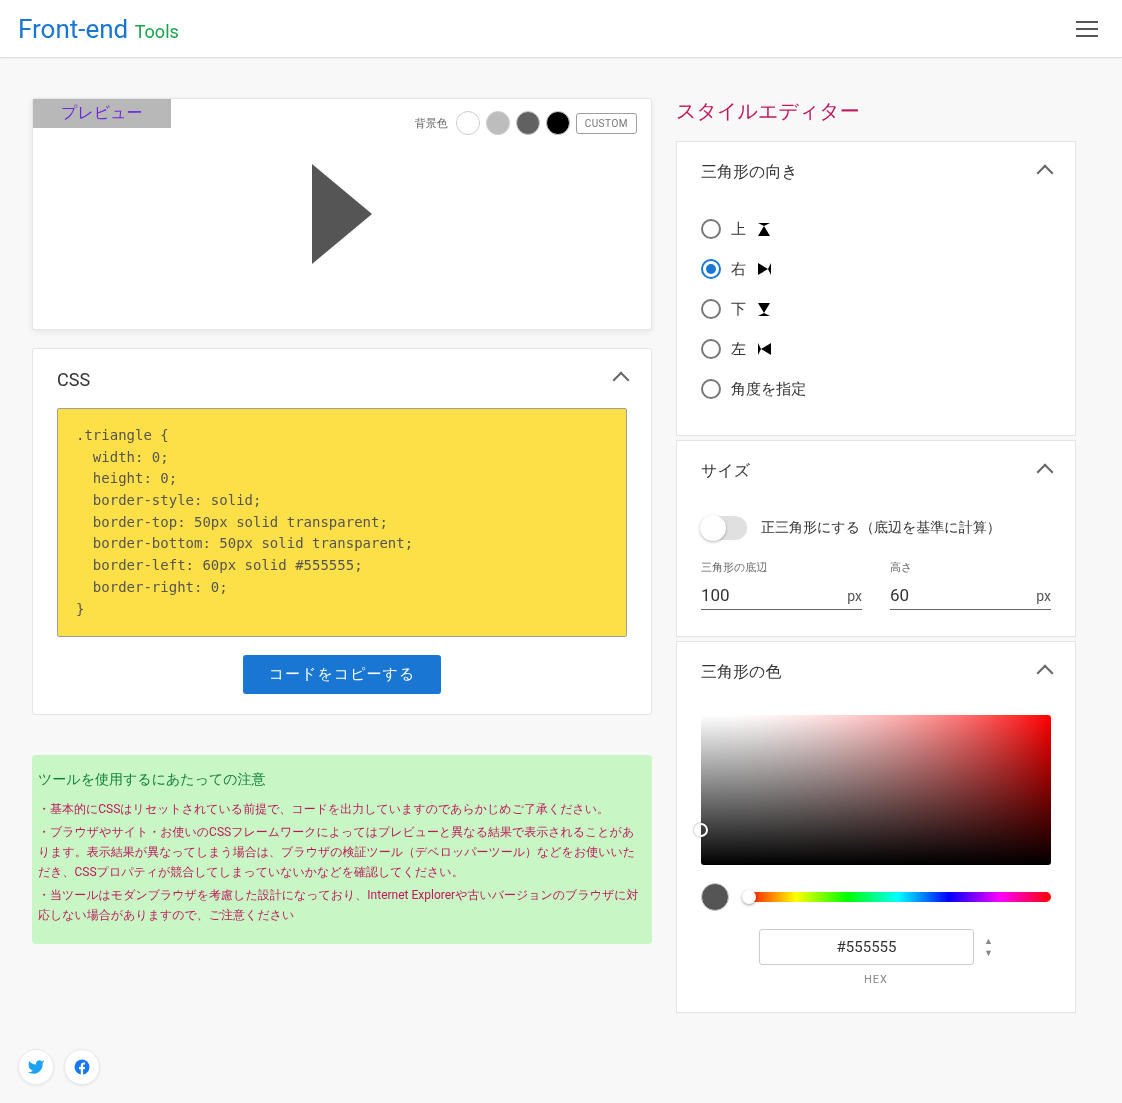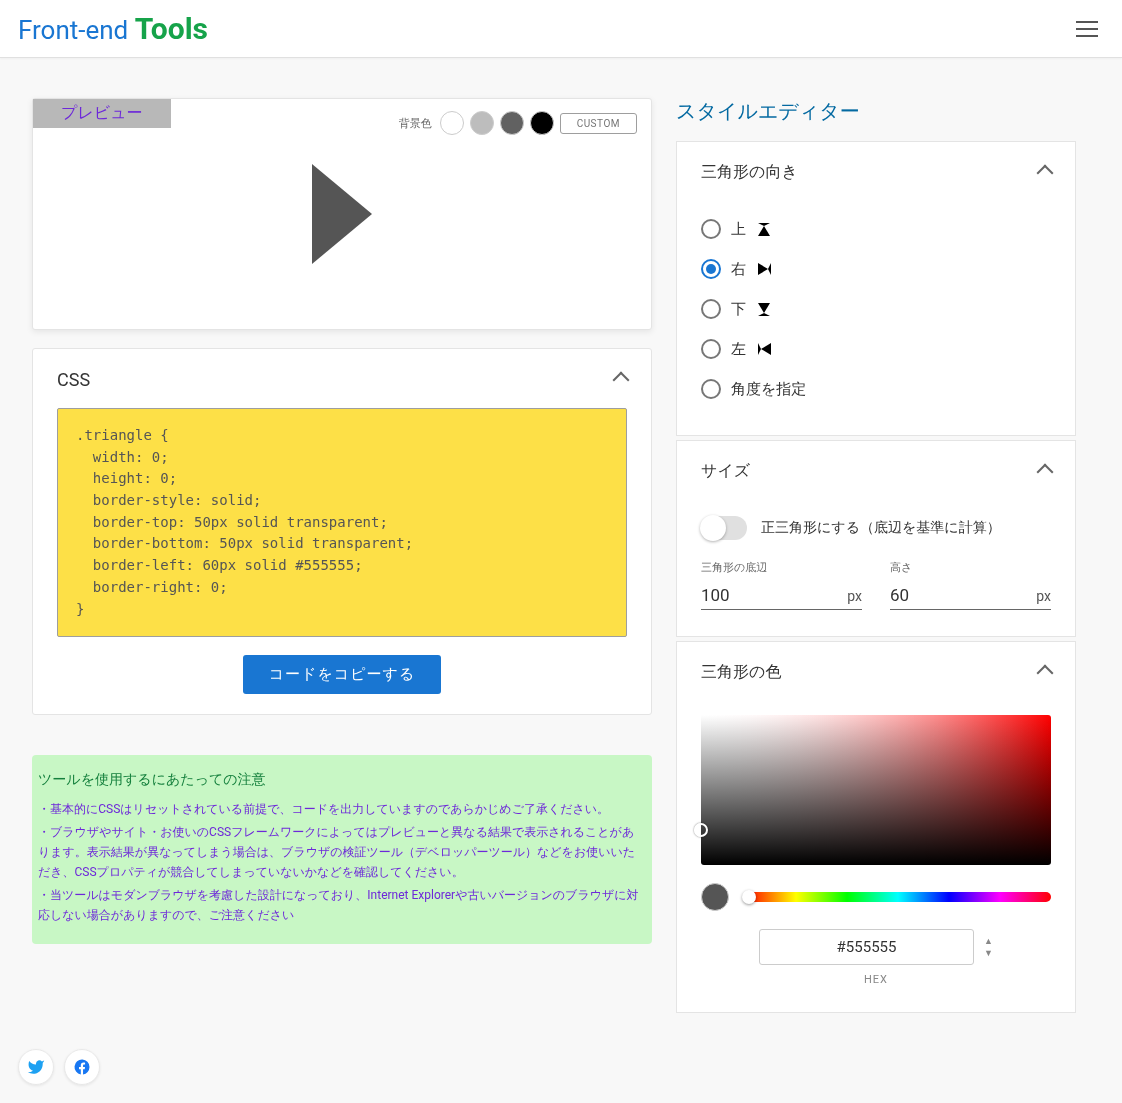--- a/index.html
+++ b/index.html
@@ -1,48 +1,48 @@
 <!DOCTYPE html>
 <html><head>
 <meta charset="utf-8">
 <style>
 *{box-sizing:border-box;margin:0;padding:0;font-family:-apple-system,BlinkMacSystemFont,'Segoe UI',Roboto,sans-serif}
 body{background:#f8f8f8}
 .topbar{background:#fff;border-bottom:1px solid #e0e0e0;box-shadow:0 1px 2px rgba(0,0,0,.04);height:58px;display:flex;align-items:center;padding:0 18px;justify-content:space-between}
 .brand .b1{color:#1976d2;font-size:26px;font-weight:400}
-.brand .b2{color:#16a34a;font-size:30px;font-weight:700}
+.brand .b2{color:#16a34a;font-size:18px;font-weight:400}
 .hamburger{display:flex;flex-direction:column;gap:5px;cursor:pointer;padding:6px}
 .hamburger span{width:22px;height:2px;background:#555;display:block}
 .page{display:flex;gap:24px;padding:40px 32px;align-items:flex-start}
 .left{flex:1;max-width:620px}
 .right{width:400px}
 .card{background:#fff;border:1px solid #e4e4e4;border-radius:3px}
 .preview-card{box-shadow:0 2px 6px rgba(0,0,0,.08);position:relative;padding:0}
 .preview-tag{position:absolute;top:0;left:0;background:#b8b8b8;color:#6d28d9;font-size:16px;padding:4px 28px}
 .bg-row{position:absolute;top:12px;right:14px;display:flex;align-items:center;gap:6px}
 .bg-label{font-size:11px;color:#666;margin-right:2px}
 .swatch{width:24px;height:24px;border-radius:50%;border:1px solid #ccc;cursor:pointer}
 .sw-white{background:#fff}
 .sw-lg{background:#bdbdbd}
 .sw-dg{background:#616161}
 .sw-black{background:#000}
-.custom-btn{border:1px solid #9e9e9e;background:#fff;color:#757575;font-size:10px;padding:4px 16px;border-radius:3px;cursor:pointer;letter-spacing:.5px}
+.custom-btn{border:1px solid #9e9e9e;background:#fff;color:#757575;font-size:10px;padding:4px 8px;border-radius:3px;cursor:pointer;letter-spacing:.5px}
 .preview-body{height:230px;display:flex;align-items:center;justify-content:center}
 .tri-right{width:0;height:0;border-style:solid;border-top:50px solid transparent;border-bottom:50px solid transparent;border-left:60px solid #555;border-right:0}
 .css-card{margin-top:18px;padding:20px 24px}
 .section-head{display:flex;justify-content:space-between;align-items:center;cursor:pointer}
 .section-head h3{font-size:18px;font-weight:400;color:#333}
 .chev{width:12px;height:12px;border-right:2px solid #666;border-bottom:2px solid #666;transform:rotate(-135deg)}
 .codebox{border:1px solid #9e9e9e;background:#fde047;padding:16px 18px;margin-top:18px;font-family:ui-monospace,Menlo,Consolas,monospace;font-size:14px;color:#555;white-space:pre;line-height:1.55;border-radius:2px}
 .copy-row{text-align:center;margin-top:18px}
 .copy-btn{background:#1976d2;color:#fff;border:none;padding:10px 26px;font-size:15px;border-radius:3px;cursor:pointer;letter-spacing:1px}
 .notice{background:#c8f7c5;border-radius:4px;padding:16px 6px;margin-top:40px}
 .notice h4{color:#15803d;font-size:14px;font-weight:500;margin-bottom:10px}
-.notice p{color:#6d28d9;font-size:12px;line-height:1.7;margin-bottom:2px}
-.editor-title{font-size:20px;color:#0369a1;margin-bottom:16px;font-weight:400}
+.notice p{color:#be185d;font-size:12px;line-height:1.7;margin-bottom:2px}
+.editor-title{font-size:20px;color:#be185d;margin-bottom:16px;font-weight:400}
 .panel{background:#fff;border:1px solid #e4e4e4;margin-bottom:4px}
 .panel-head{display:flex;justify-content:space-between;align-items:center;padding:20px 24px;cursor:pointer}
 .panel-head span{font-size:16px;color:#333}
 .panel-body{padding:6px 24px 26px}
 .radio-row{display:flex;align-items:center;gap:10px;padding:10px 0;cursor:pointer}
 .radio{width:20px;height:20px;border:2px solid #777;border-radius:50%;display:inline-block;position:relative;flex-shrink:0}
 .radio.checked{border-color:#1976d2}
 .radio.checked:after{content:'';position:absolute;top:3px;left:3px;width:10px;height:10px;border-radius:50%;background:#1976d2}
 .radio-label{font-size:15px;color:#333}
 .dir-icon{width:0;height:0;border-style:solid;margin-left:2px}

